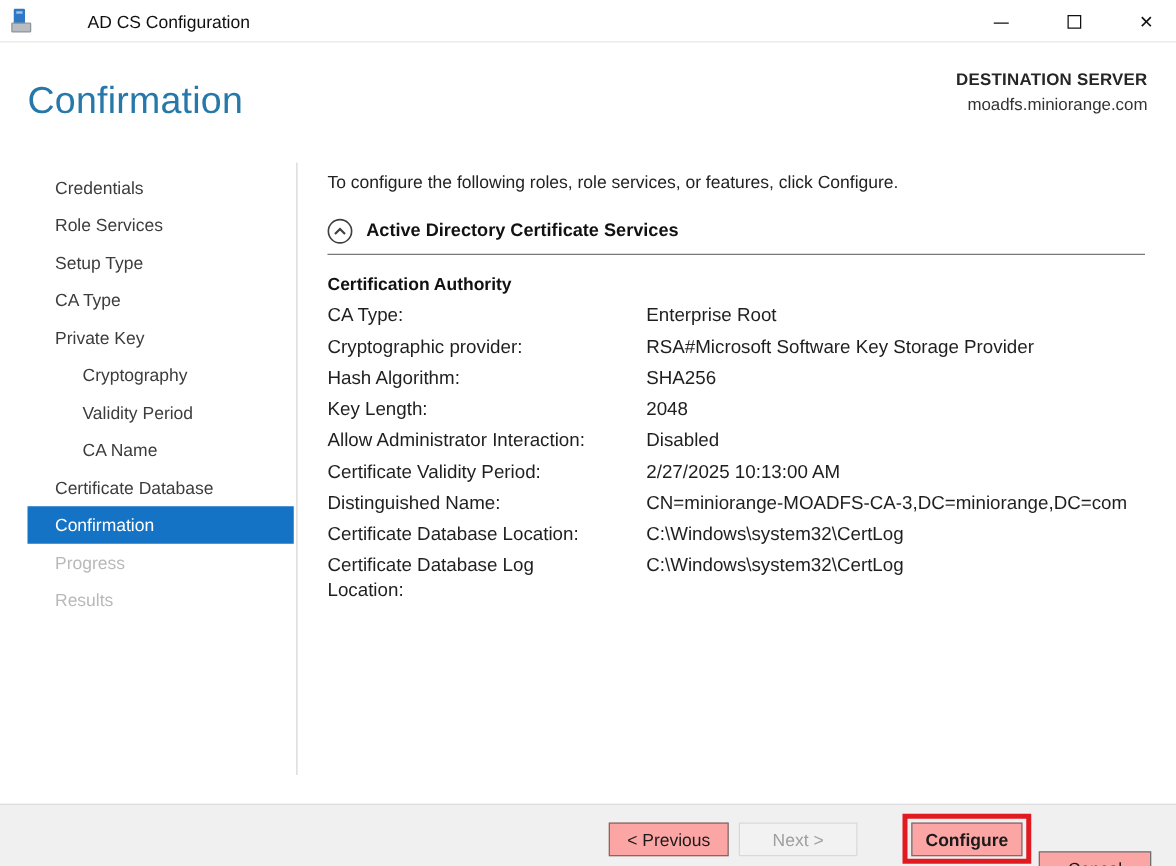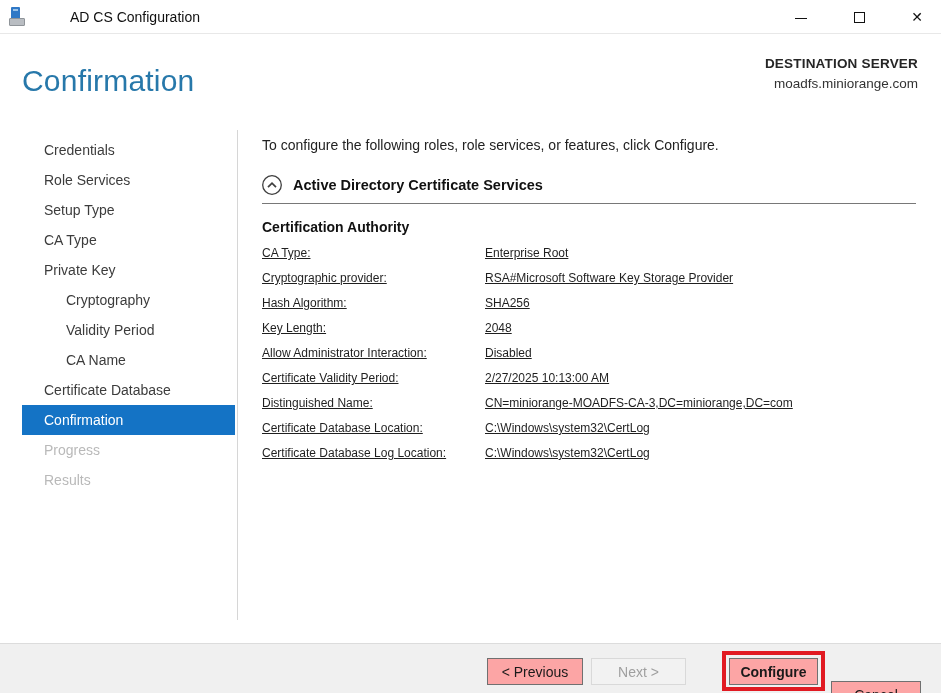--- a/index.html
+++ b/index.html
@@ -65,23 +65,23 @@
     background: #d6d6d6;
   }
   
   #intro-text { position: absolute; left: 262px; top: 137px; font-size: 14px; color: #222222; }
   #section-header { position: absolute; left: 261px; top: 174px; display: flex; align-items: center; }
   #section-header svg { display: block; }
   #section-title { margin-left: 10px; font-size: 14.5px; font-weight: bold; color: #111111; }
   #section-rule { position: absolute; left: 262px; top: 203px; width: 654px; height: 1px; background: #787878; }
   #group-heading { position: absolute; left: 262px; top: 219px; font-size: 14px; font-weight: bold; color: #111111; }
   #detail-rows { position: absolute; left: 262px; top: 243px; width: 660px; }
-  .detail-row { display: flex; margin-bottom: 5px; line-height: 20px; font-size: 12px; color: #1f1f1f; text-decoration: underline; }
+  .detail-row { display: flex; margin-bottom: 5px; line-height: 20px; font-size: 15px; color: #1f1f1f; }
   .detail-row .lbl { width: 223px; flex-shrink: 0; padding-right: 8px; }
-  .detail-row .val { flex: 1; white-space: nowrap; }
+  .detail-row .val { flex: 1; white-space: nowrap; margin-left: 32px; }
   
   #footer {
     position: absolute; left: 0; top: 643px; width: 941px; height: 50px;
     background: #f0f0f0; border-top: 1px solid #dcdcdc;
   }
   .dlg-btn {
     position: absolute; top: 658px; height: 27px;
     background: #fca5a5; border: 1px solid #707070;
     font-family: "Liberation Sans", sans-serif;
     font-size: 14px; color: #1a1a1a; text-align: center; cursor: pointer; padding: 0;

